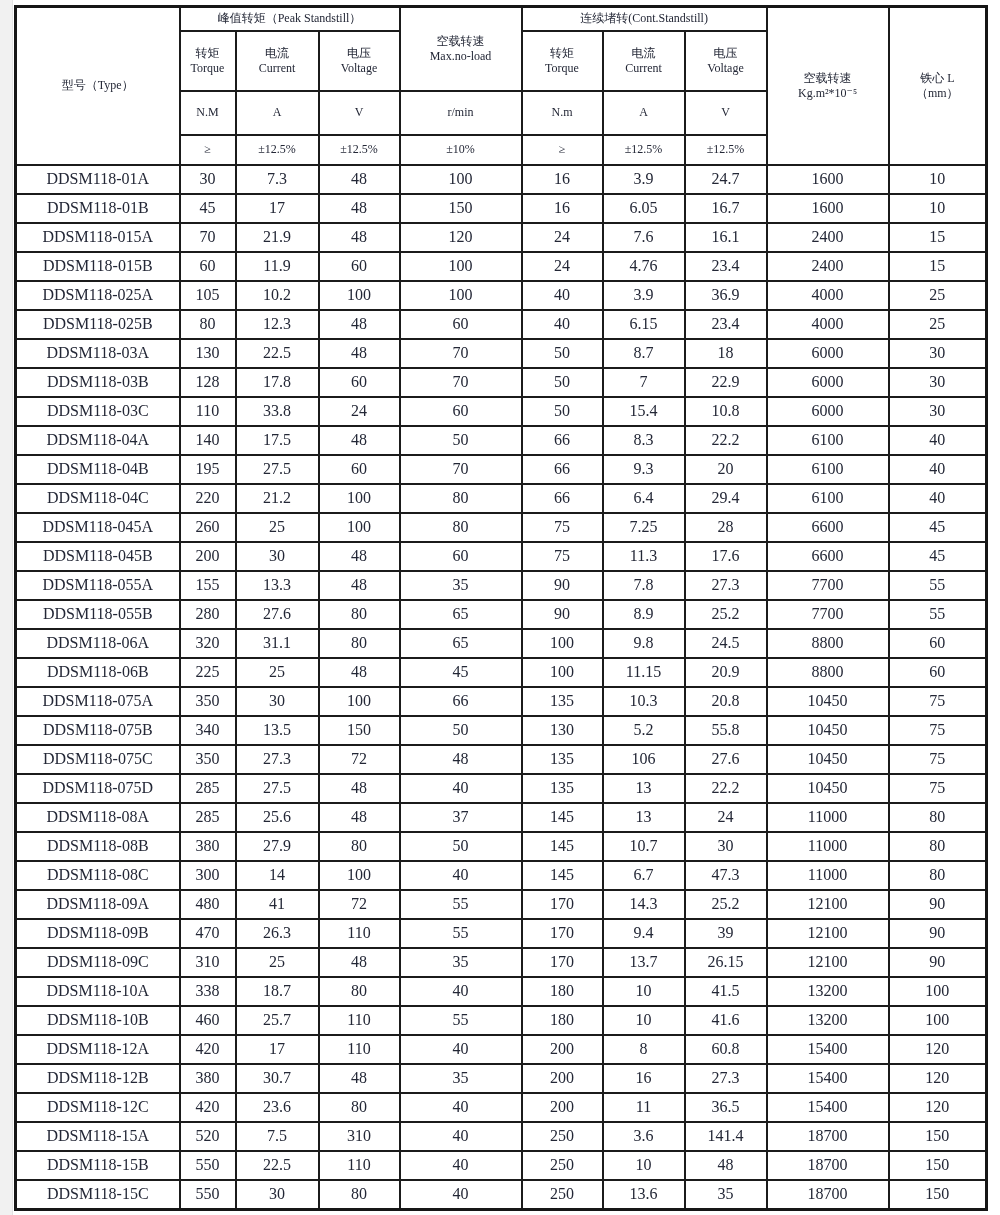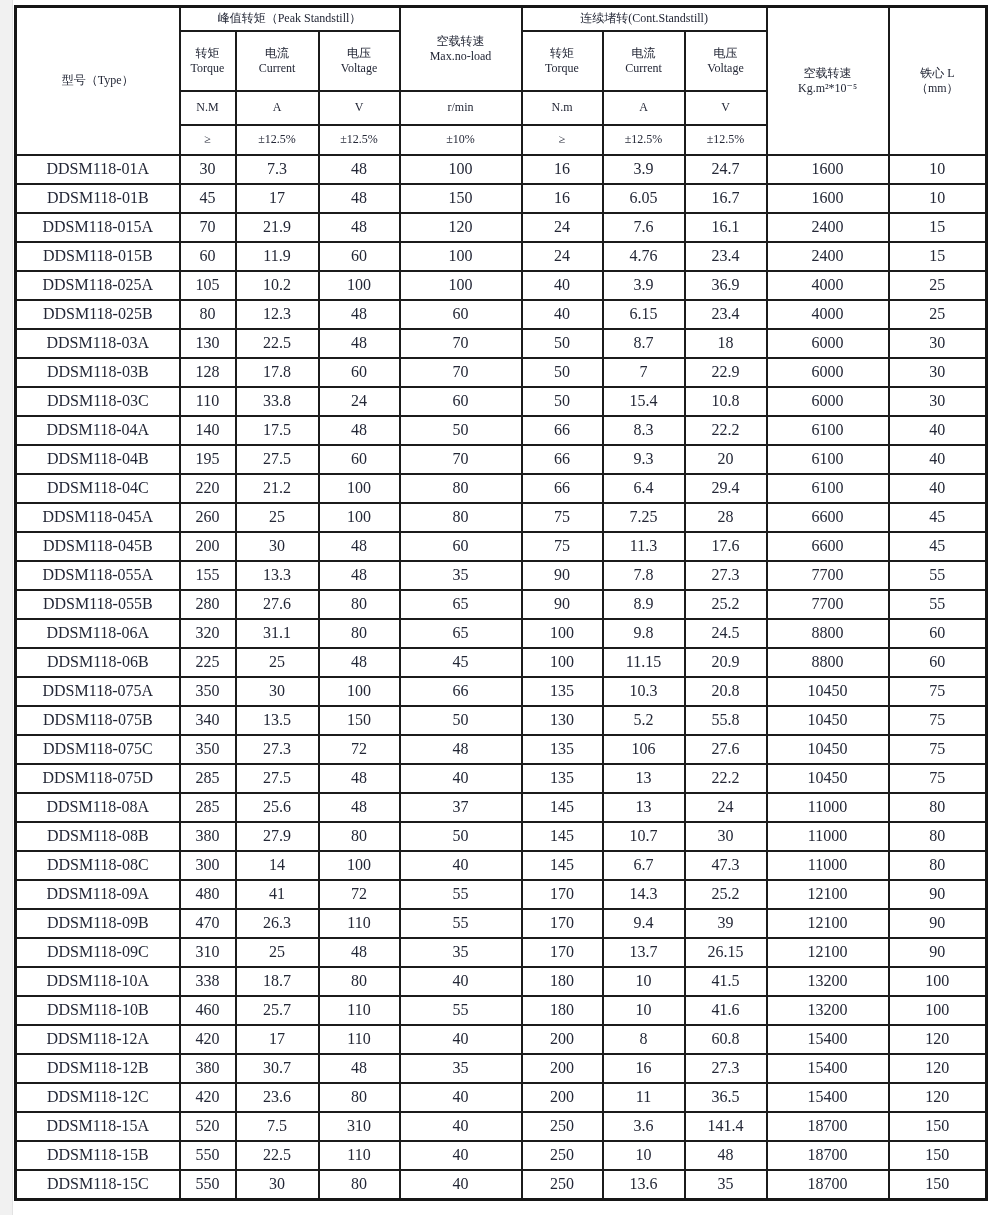--- a/index.html
+++ b/index.html
@@ -23,21 +23,21 @@
     text-align:center;vertical-align:middle;
     font-weight:normal;
     padding:1px 3px;
     font-size:16px;
     line-height:1.25;
     overflow:hidden;
   }
   .spec thead th{font-size:12px;}
   .row-group{height:24px;}
   .row-names{height:60px;}
-  .row-units{height:34px;}
+  .row-units{height:44px;}
   .row-tol{height:30px;}
   .spec tbody td{height:25px;font-size:16px;}
   .type-col{text-align:left;padding-left:12px;}
   .cell-2line .l1,.cell-2line .l2{display:block;}
   .topfill{vertical-align:top;padding-top:3px;}
   .break{overflow-wrap:anywhere;word-break:break-word;}
   .tol-sym{font-size:17px;}
 </style>
 </head>
 <body>

